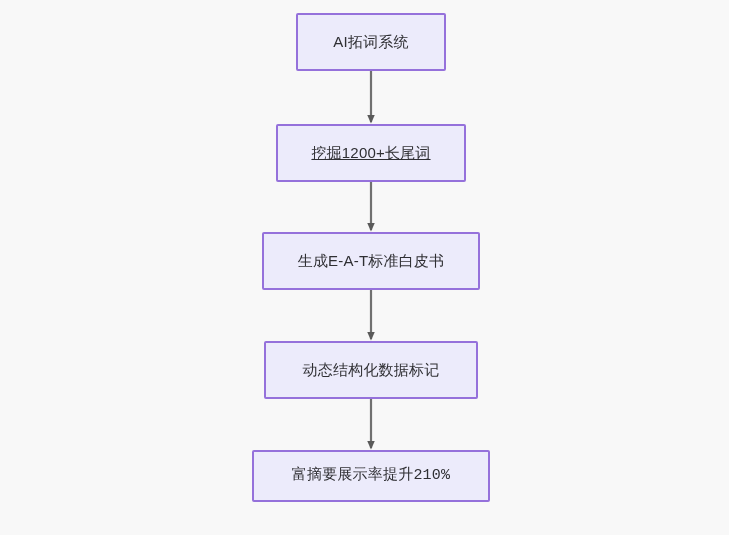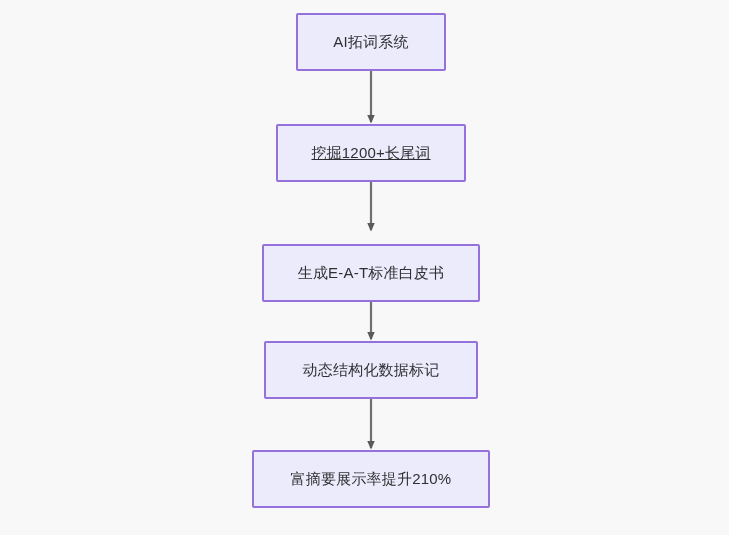--- a/index.html
+++ b/index.html
@@ -63,25 +63,25 @@
   </svg>
 
   <div class="node" style="left:296px; top:13px; width:150px; height:58px;">
     <span class="node-label">AI拓词系统</span>
   </div>
 
   <div class="node" style="left:276px; top:124px; width:190px; height:58px;text-decoration:underline;">
     <span class="node-label">挖掘1200+长尾词</span>
   </div>
 
-  <div class="node" style="left:262px; top:244px; width:218px; height:58px;">
+  <div class="node" style="left:262px; top:232px; width:218px; height:58px;">
     <span class="node-label">生成E-A-T标准白皮书</span>
   </div>
 
   <div class="node" style="left:264px; top:341px; width:214px; height:58px;justify-content:center;">
     <span class="node-label">动态结构化数据标记</span>
   </div>
 
-  <div class="node" style="left:252px; top:450px; width:238px; height:58px;">
+  <div class="node" style="left:252px; top:450px; width:238px; height:52px;font-family:Liberation Mono, monospace;">
     <span class="node-label">富摘要展示率提升210%</span>
   </div>
 
 </div>
 
 </body></html>

